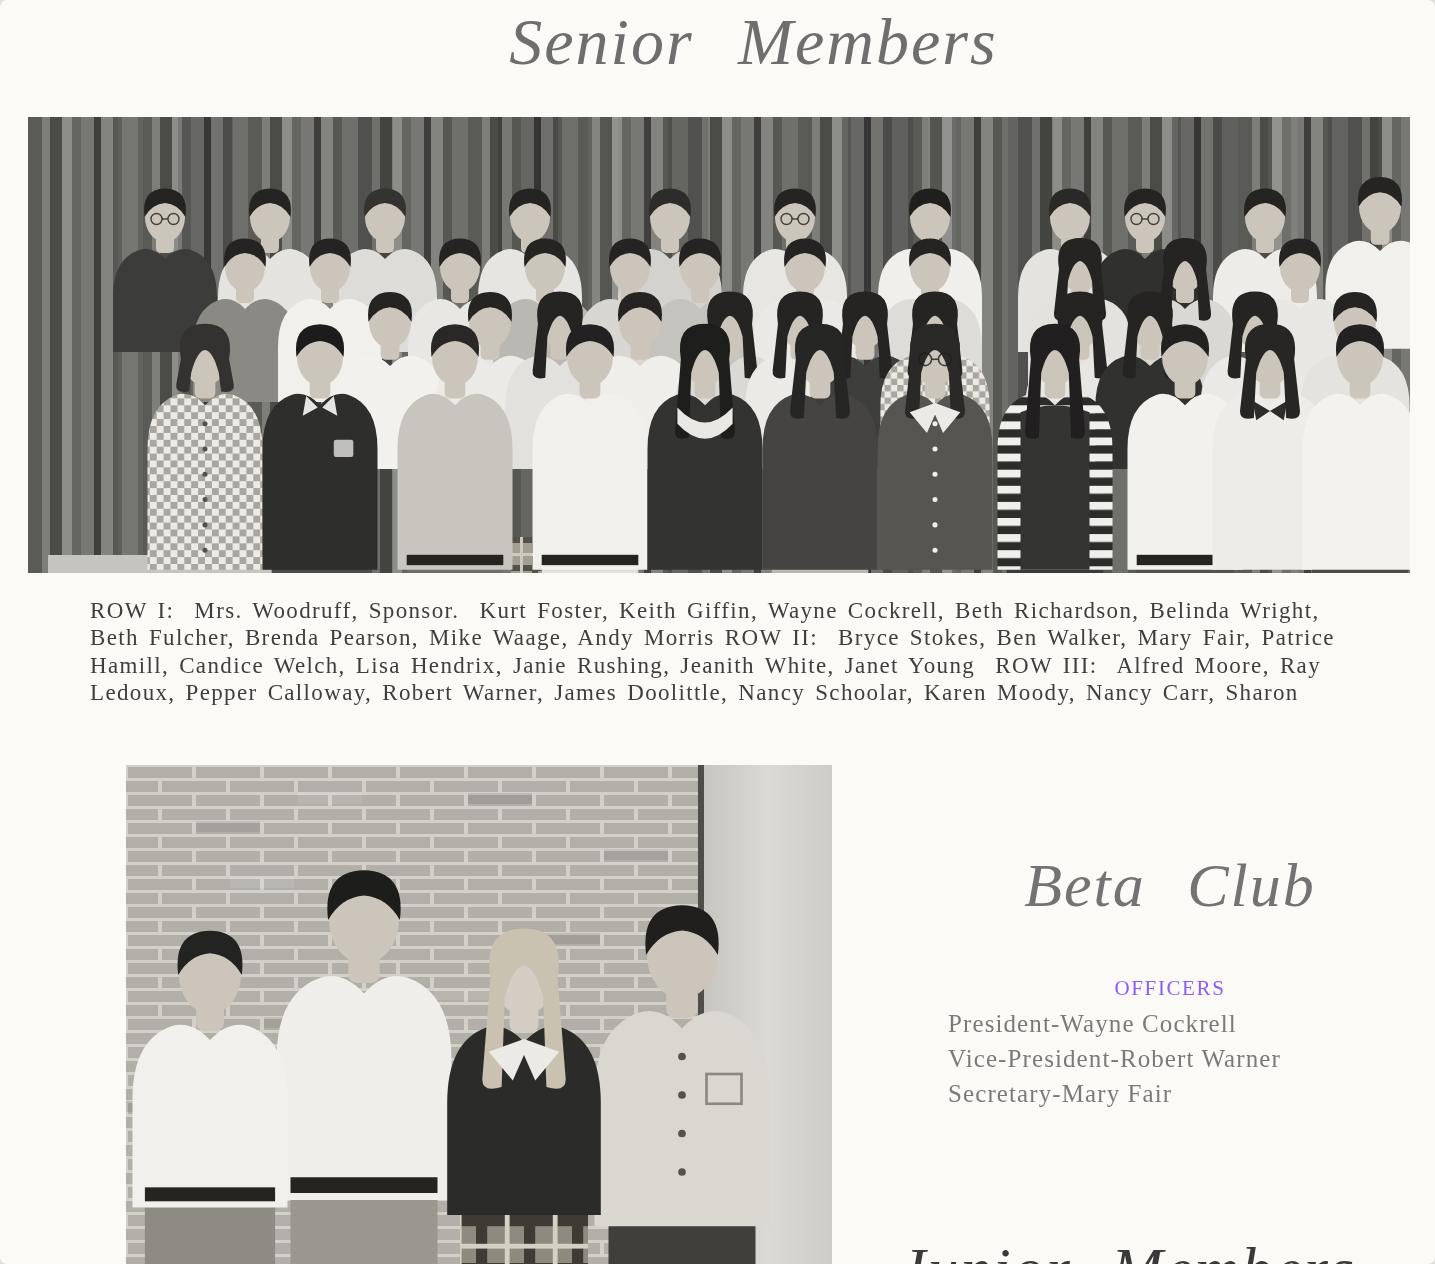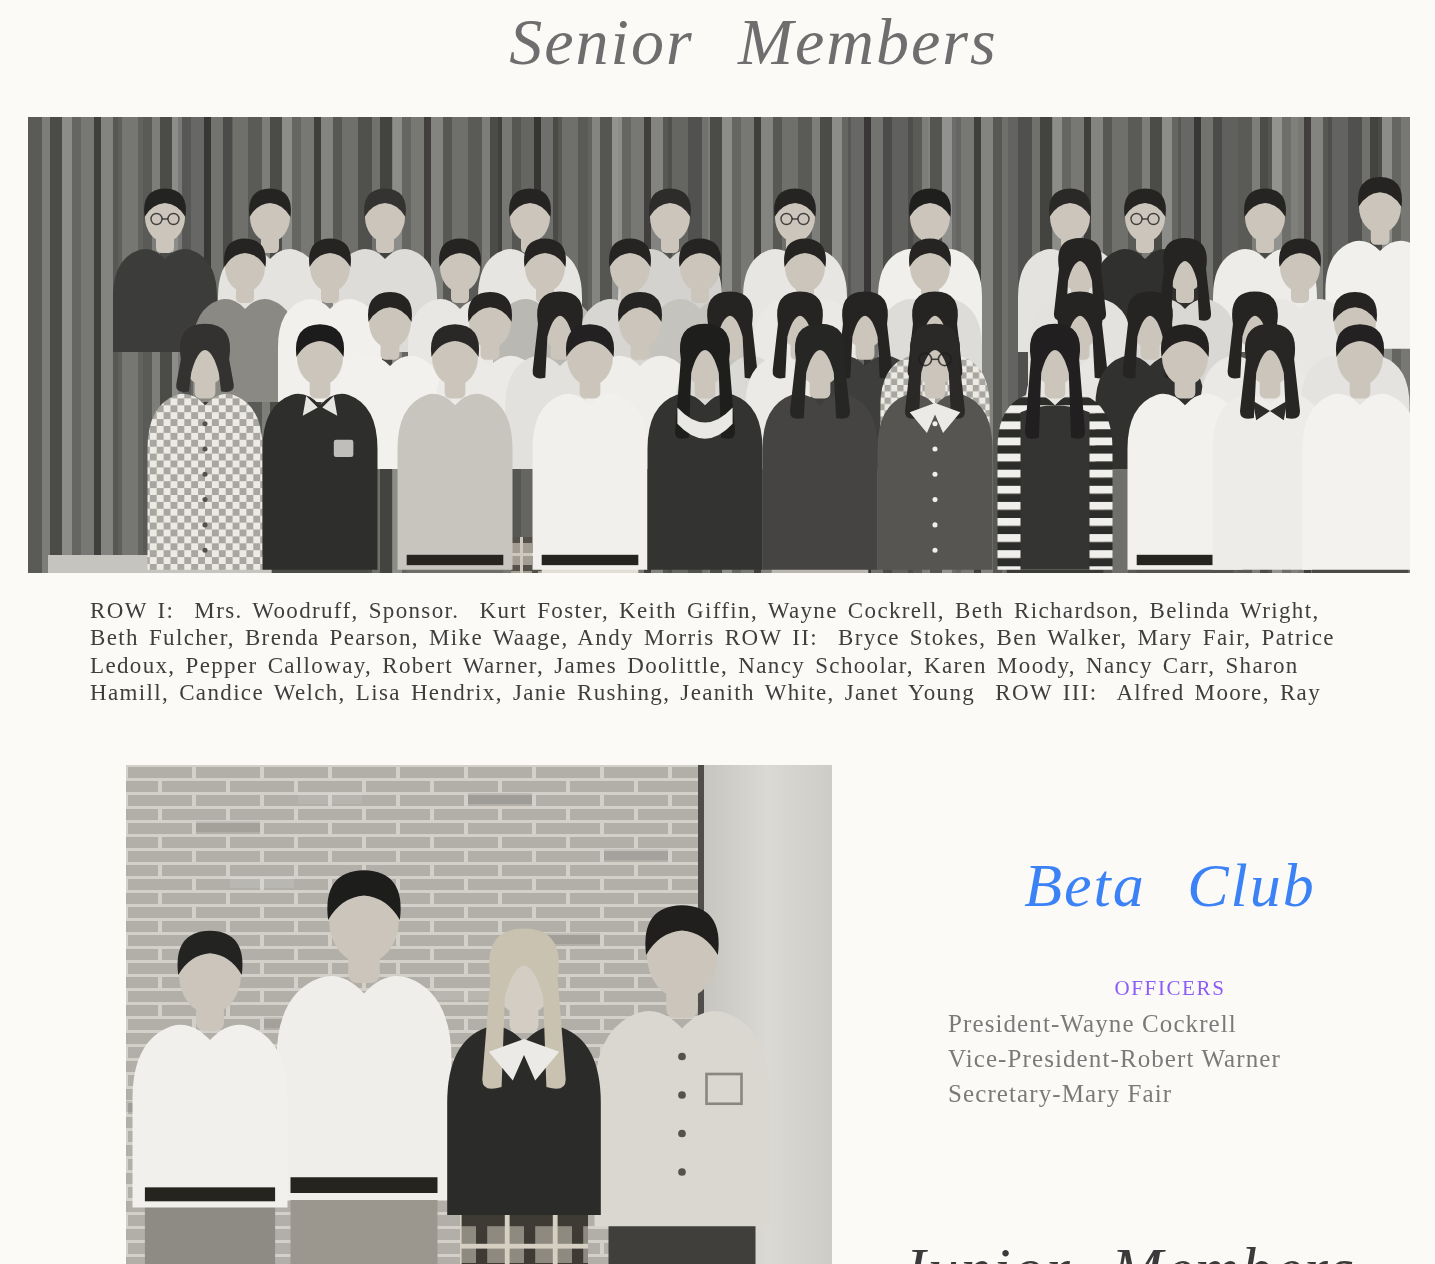--- a/index.html
+++ b/index.html
@@ -1,37 +1,38 @@
 <!DOCTYPE html>
 <html><head>
 <meta charset="utf-8">
 <style>
   html,body{margin:0;padding:0;background:#dededc;}
   .page{
     position:relative;width:1435px;height:1264px;overflow:hidden;
     background:#fbfaf7;
     font-family:"Liberation Serif", serif;
+    border-radius:7px;
   }
   .page-title{
     position:absolute;top:6px;left:0;right:0;padding-left:72px;
     text-align:center;font-style:italic;font-size:66px;line-height:1.1;
     color:#6e6e6e;letter-spacing:2px;word-spacing:26px;white-space:nowrap;
   }
   .photo{position:absolute;display:block;}
   #senior-photo{left:28px;top:117px;width:1382px;height:456px;}
   #officers-photo{left:126px;top:765px;width:706px;height:499px;}
   .caption{
     position:absolute;left:73px;top:597px;width:1340px;
     font-size:23px;line-height:27.4px;letter-spacing:1.35px;word-spacing:3px;
     color:#3e3e3e;
   }
   .caption div{white-space:pre;margin-left:17px;}
   .beta-title{
     position:absolute;left:950px;top:850px;width:440px;text-align:center;
-    font-style:italic;font-size:62px;line-height:1.15;color:#3b82f6;
+    font-style:italic;font-size:62px;line-height:1.15;color:#737373;
     letter-spacing:2px;word-spacing:24px;white-space:nowrap;
   }
   .officers-heading{
     position:absolute;left:950px;top:976px;width:440px;text-align:center;
     font-size:21px;letter-spacing:1.6px;color:#8b5cf6;
   }
   .officers-list{
     position:absolute;left:948px;top:1006px;width:420px;
     font-size:25px;line-height:35px;letter-spacing:1.1px;color:#7a7a7a;
   }
@@ -407,22 +408,22 @@
           <rect x="-9" y="14" width="18" height="22" rx="5" fill="#cbc5bb"></rect>
           <ellipse cx="0" cy="0" rx="20" ry="25" fill="#cbc5bb"></ellipse>
           <path d="M -20.5 0 Q -24 -28 0 -28.5 Q 24 -28 20.5 0 Q 13 -13 0 -14 Q -13 -13 -20.5 0 Z" fill="#232121"></path>
         </g>
       </g>
   </svg>
 
   <div class="caption">
     <div>ROW I:  Mrs. Woodruff, Sponsor.  Kurt Foster, Keith Giffin, Wayne Cockrell, Beth Richardson, Belinda Wright,</div>
     <div>Beth Fulcher, Brenda Pearson, Mike Waage, Andy Morris ROW II:  Bryce Stokes, Ben Walker, Mary Fair, Patrice</div>
+    <div>Hamill, Candice Welch, Lisa Hendrix, Janie Rushing, Jeanith White, Janet Young  ROW III:  Alfred Moore, Ray</div>
     <div>Ledoux, Pepper Calloway, Robert Warner, James Doolittle, Nancy Schoolar, Karen Moody, Nancy Carr, Sharon</div>
-    <div>Hamill, Candice Welch, Lisa Hendrix, Janie Rushing, Jeanith White, Janet Young  ROW III:  Alfred Moore, Ray</div>
   </div>
 
   <svg id="officers-photo" class="photo" viewBox="0 0 706 499" preserveAspectRatio="none" role="img">
     <defs>
       <pattern id="brick" patternUnits="userSpaceOnUse" width="68" height="28">
         <rect width="68" height="28" fill="#d3d0ca"></rect>
         <rect x="2" y="2" width="64" height="11" fill="#b2afa9"></rect>
         <rect x="-32" y="16" width="64" height="11" fill="#b2afa9"></rect>
         <rect x="36" y="16" width="64" height="11" fill="#b2afa9"></rect>
       </pattern>

